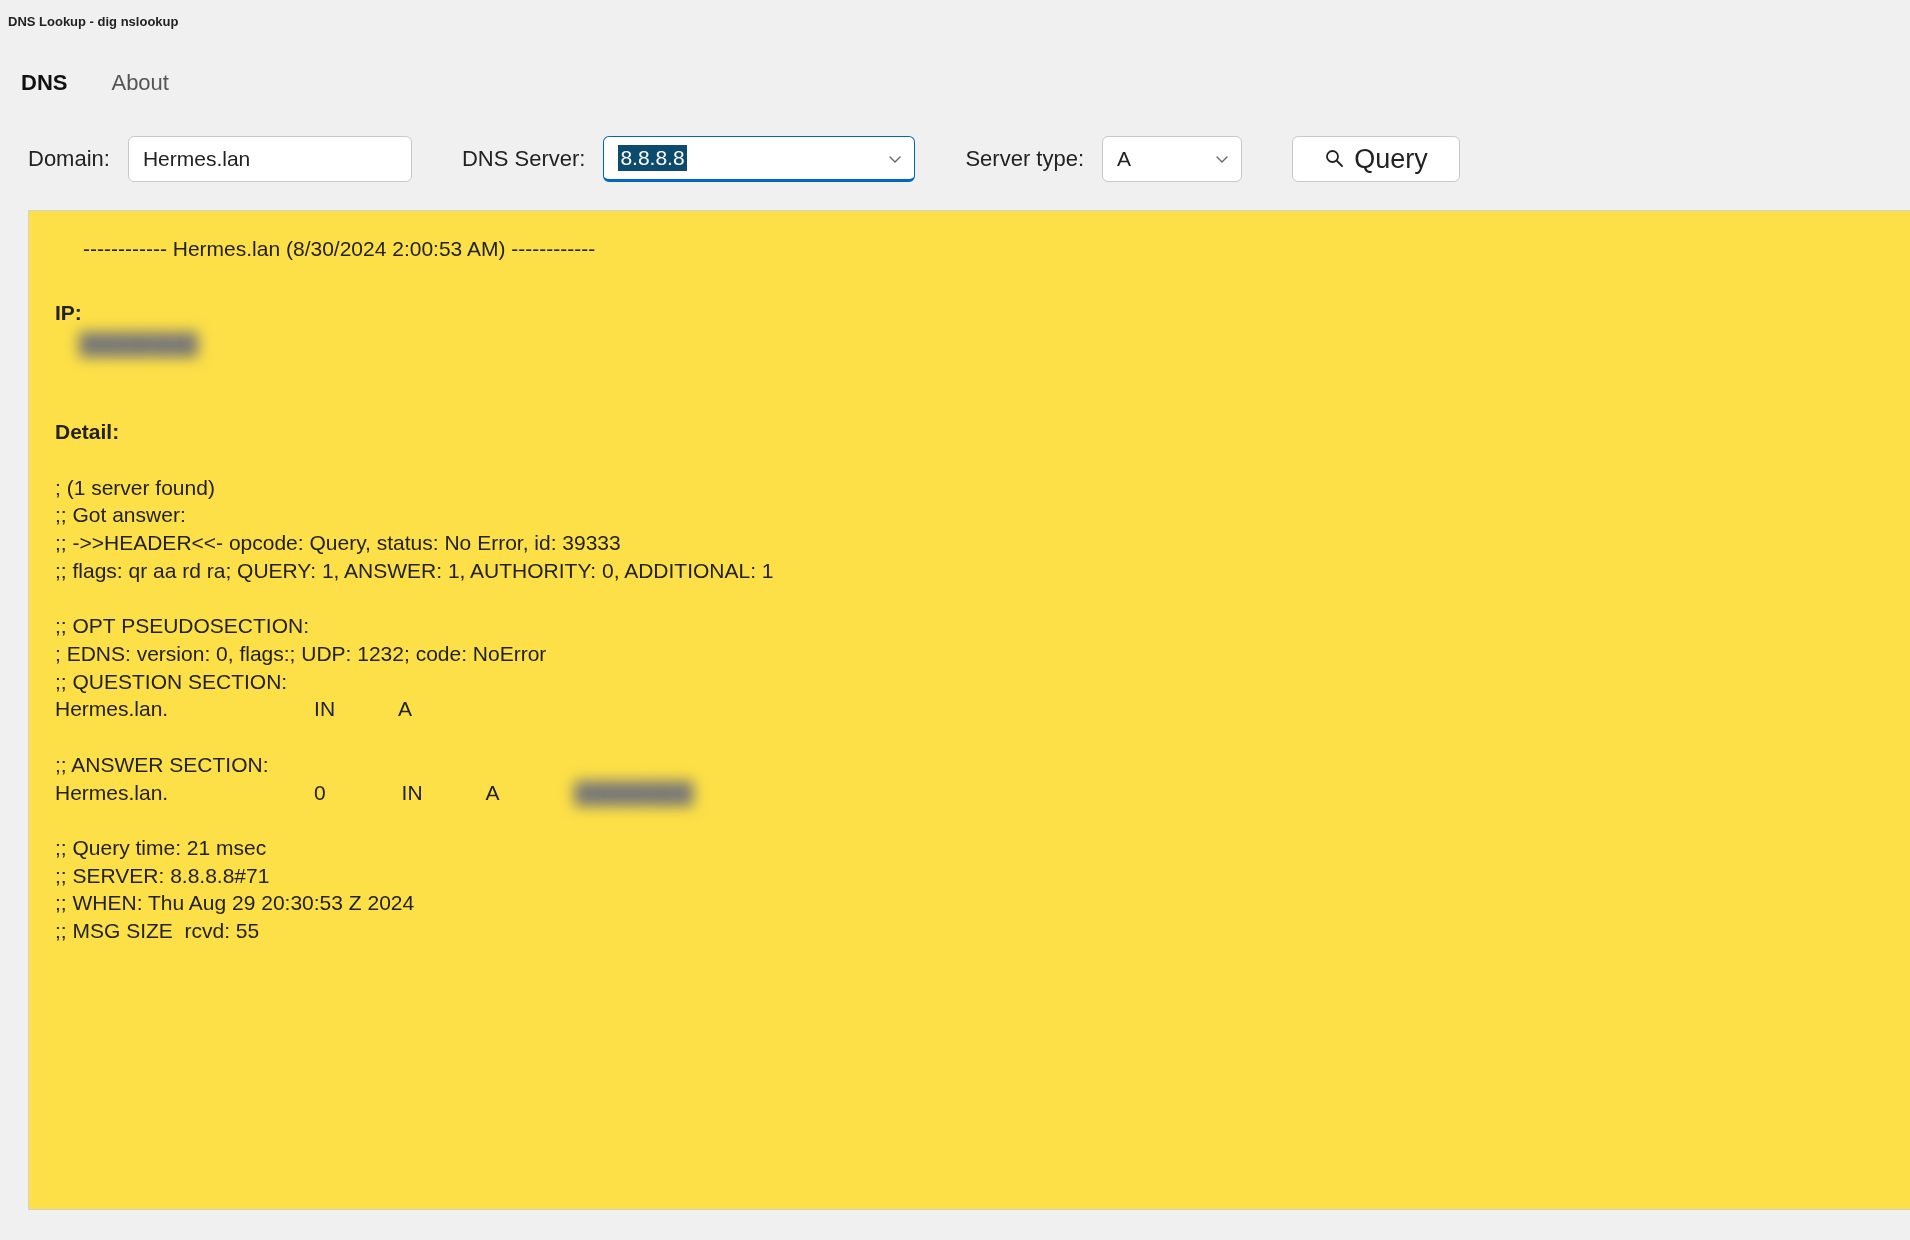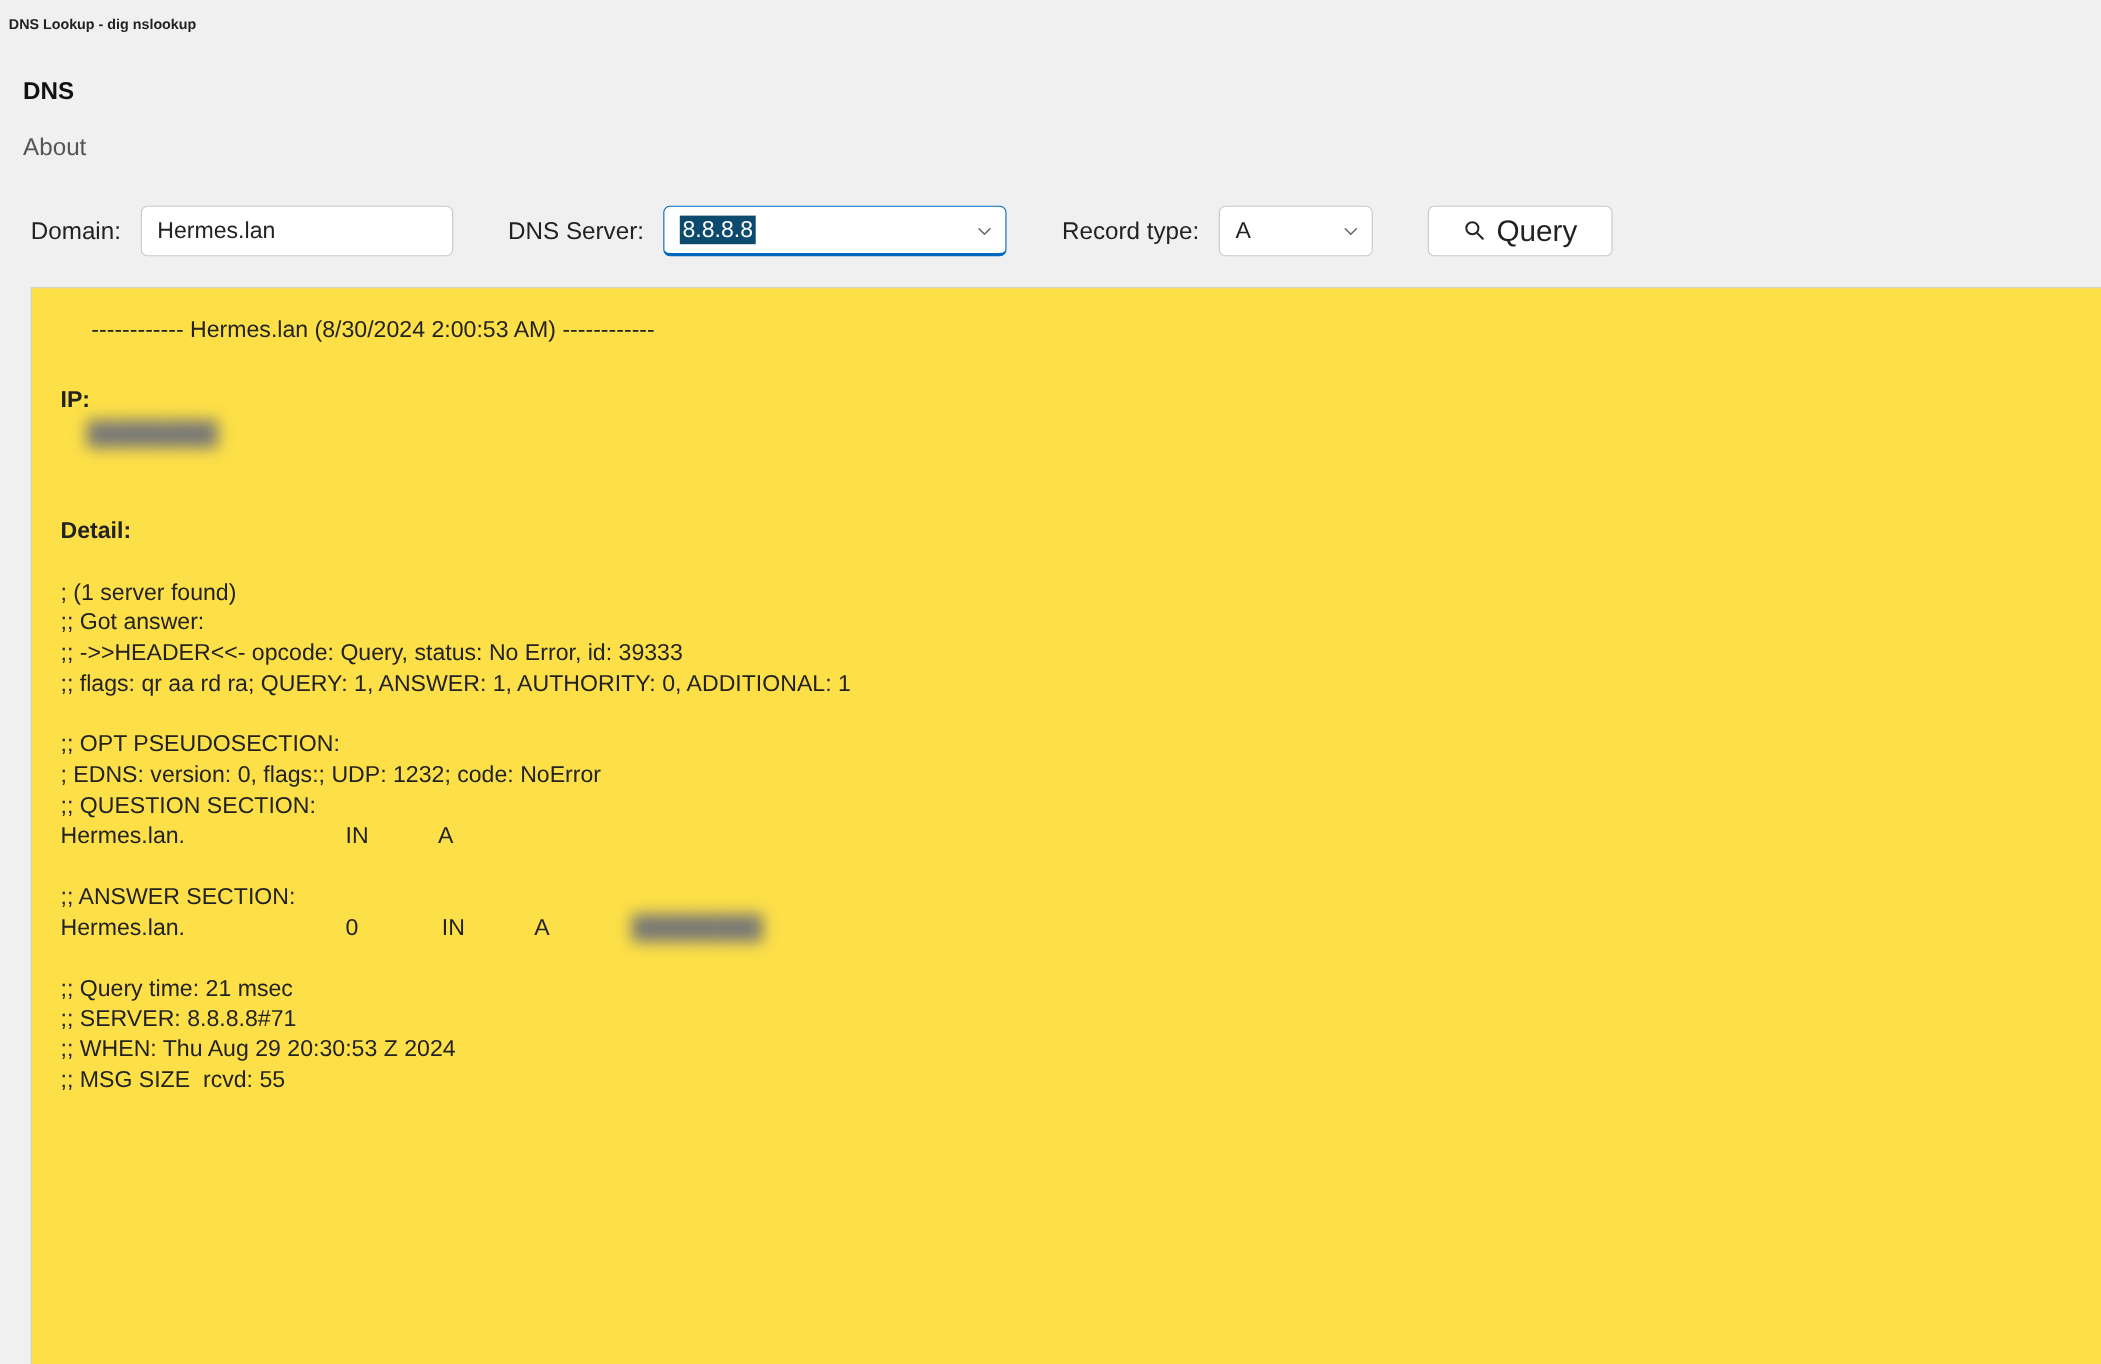--- a/index.html
+++ b/index.html
@@ -14,21 +14,20 @@
   .app-title {
     font-size: 13px;
     font-weight: 600;
     padding: 14px 8px 10px 8px;
     color: #222;
   }
   .tabs {
     display: flex;
     padding-left: 0;
     margin-top: 18px;
-    flex-direction: column;
   }
   .tab {
     padding: 12px 22px 12px 20px;
     font-size: 22px;
     color: #555;
     cursor: pointer;
     border: 1px solid transparent;
     border-bottom: none;
     background: transparent;
     position: relative;
@@ -160,21 +159,21 @@
     </div>
     <span class="chevron">
       <svg width="16" height="16" viewBox="0 0 16 16">
           <path d="M3 6 L8 11 L13 6" stroke="#666" stroke-width="1.4" fill="none" stroke-linecap="round" stroke-linejoin="round"></path>
         </svg>
     </span>
   </div>
 
   <span style="width:14px"></span>
 
-  <span class="label">Record type:</span>
+  <span class="label">Server type:</span>
   <div class="combo-wrap">
     <div class="textbox select record">
       <div class="combo-inner">
         <span>A</span>
       </div>
     </div>
     <span class="chevron">
       <svg width="16" height="16" viewBox="0 0 16 16">
           <path d="M3 6 L8 11 L13 6" stroke="#666" stroke-width="1.4" fill="none" stroke-linecap="round" stroke-linejoin="round"></path>
         </svg>

